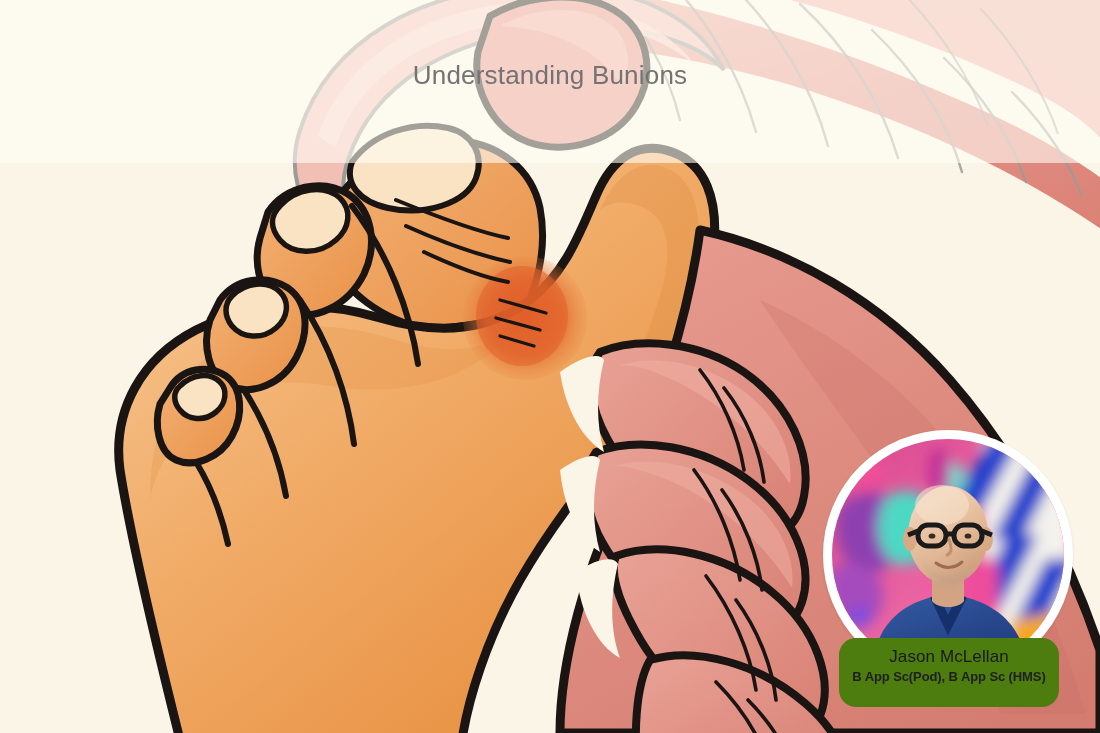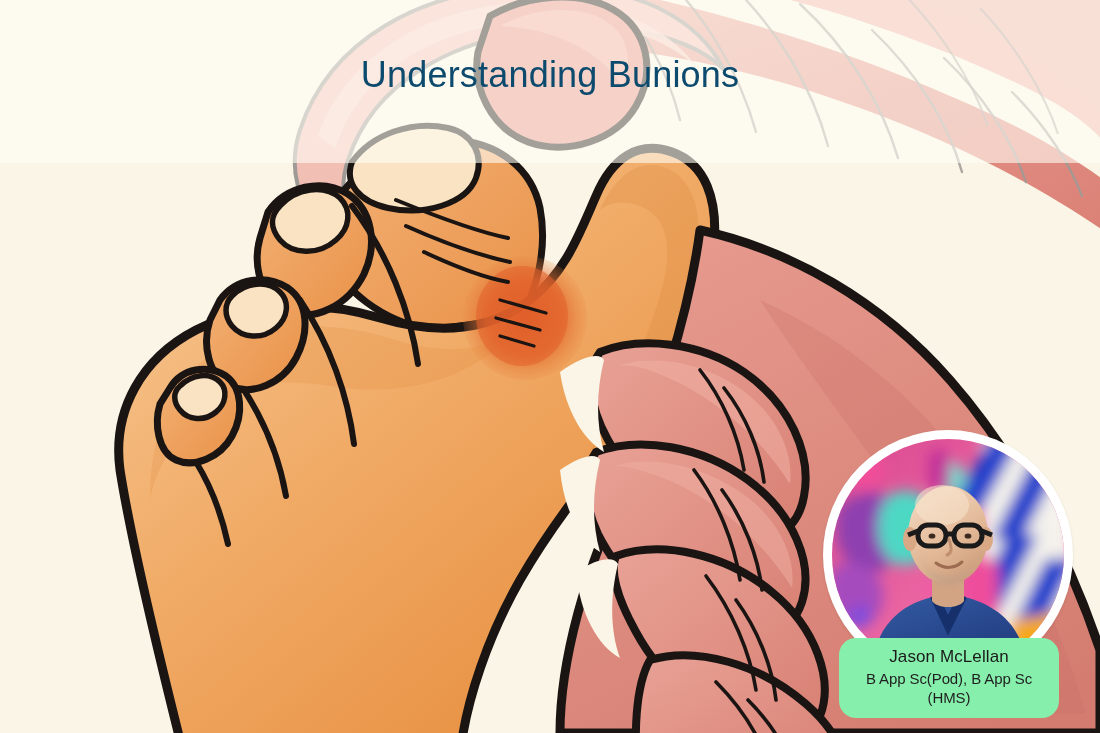--- a/index.html
+++ b/index.html
@@ -38,24 +38,24 @@
     height:163px;
     z-index:6;
     display:flex;
     flex-direction:column;
     align-items:center;
     justify-content:center;
     padding-top:6px;
   }
   .eyebrow{
     font-family:"Liberation Sans", sans-serif;
-    font-size:36px;
+    font-size:26px;
     font-weight:300;
     letter-spacing:0.2px;
-    color:#0c4a6e;
+    color:#737373;
     line-height:1;
     margin:0 0 20px 0;
     white-space:nowrap;
   }
   .headline{
     font-family:"Liberation Sans", sans-serif;
     font-size:45px;
     font-weight:700;
     letter-spacing:-0.6px;
     color:#0b0908;
@@ -88,38 +88,38 @@
     overflow:hidden;
     position:relative;
   }
   .avatar-inner svg{display:block;width:100%;height:100%;}
 
   .name-badge{
     position:absolute;
     left:16px;
     top:208px;
     width:220px;
-    padding:9px 10px 10px 10px;
-    background:#86efac;
+    padding:9px 10px 21px 10px;
+    background:#4d7c0f;
     border-radius:17px;
     text-align:center;
     z-index:9;
   }
   .name-badge .nm{
     display:block;
     font-size:17px;
     font-weight:400;
     color:#1a1a1a;
     line-height:1.22;
     letter-spacing:0.1px;
   }
   .name-badge .cred{
     display:block;
-    font-size:15px;
-    font-weight:400;
+    font-size:13px;
+    font-weight:700;
     color:#1f1f1f;
     line-height:1.3;
     margin-top:1px;
     letter-spacing:-0.1px;
   }
 </style>
 </head>
 <body>
 
 <div class="banner">

